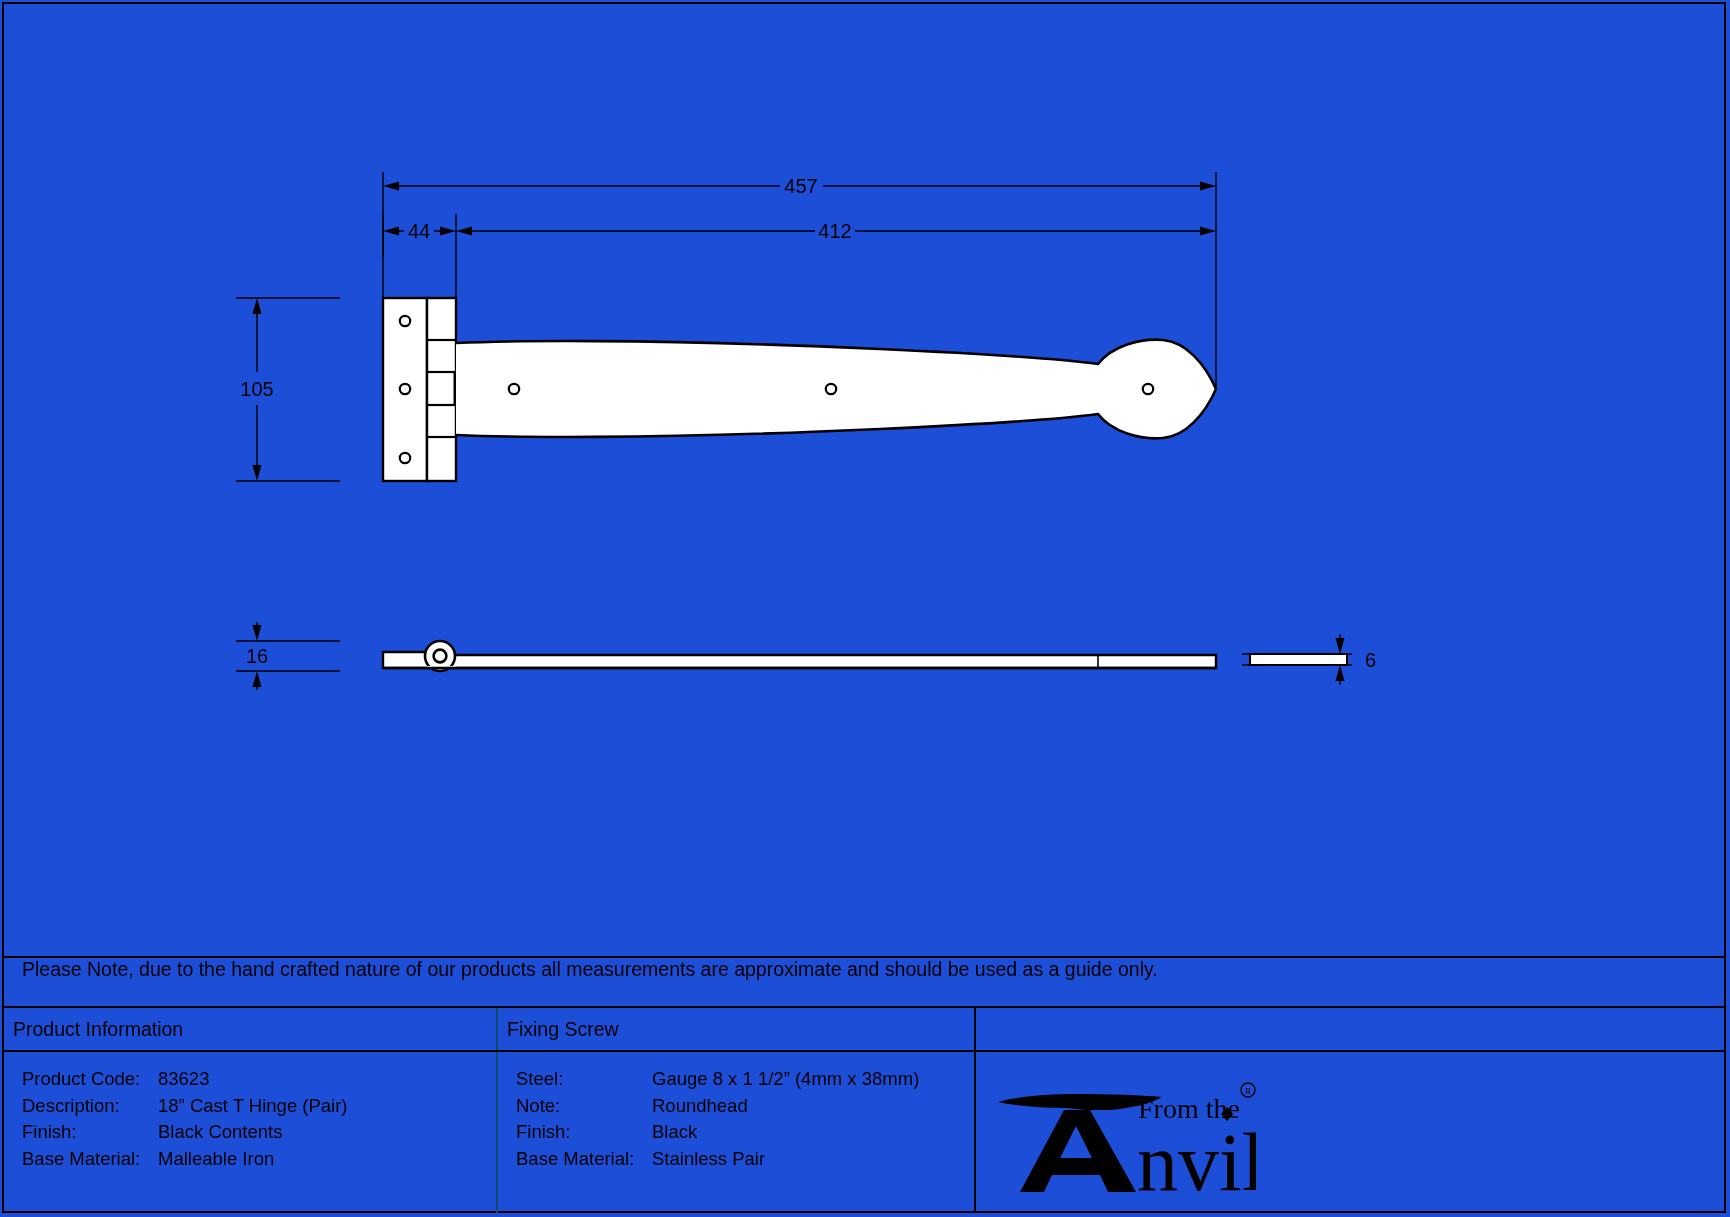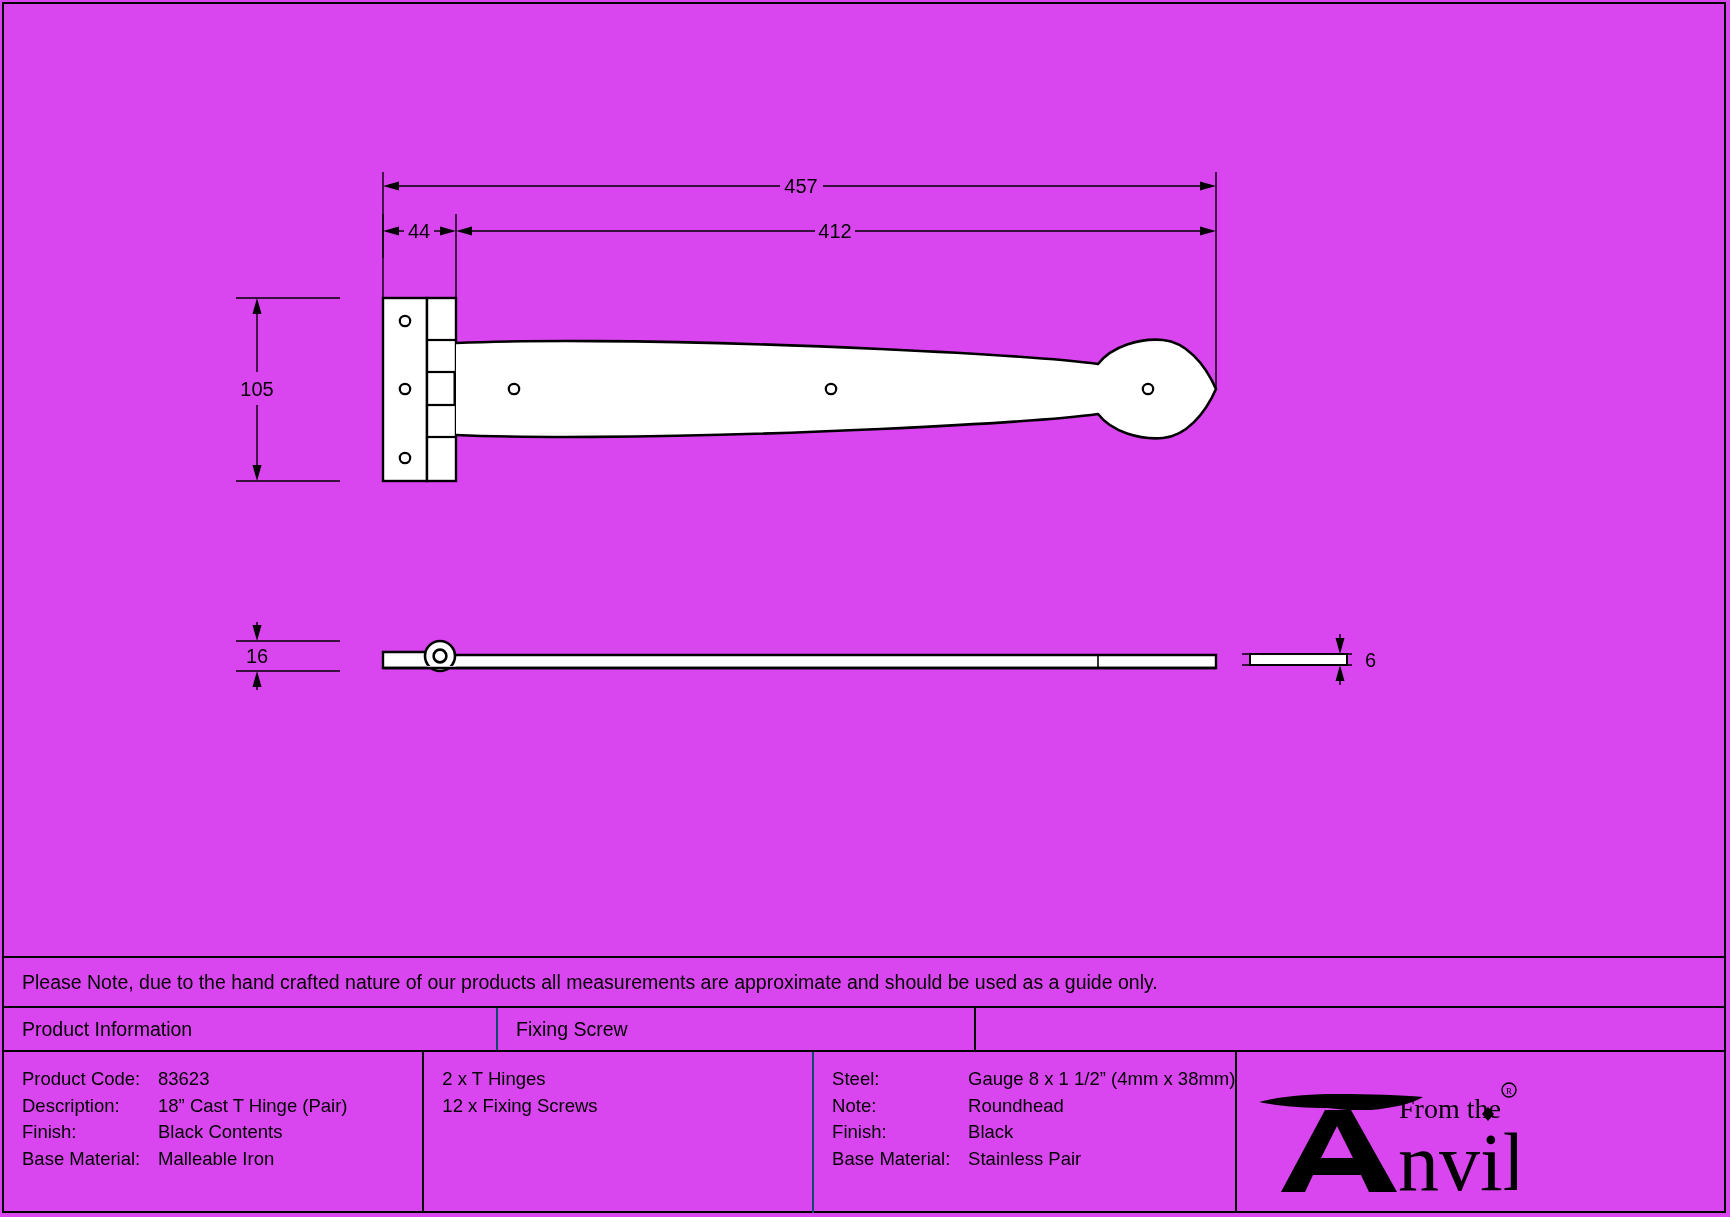--- a/index.html
+++ b/index.html
@@ -8,21 +8,21 @@
     background: #ffffff;
   }
   body {
     font-family: "Liberation Sans", sans-serif;
     color: #000000;
   }
   #page {
     position: relative;
     width: 1730px;
     height: 1217px;
-    background: #d946ef;
+    background: #1d4ed8;
     overflow: hidden;
   }
   
   .frame {
     position: absolute;
     left: 2px;
     top: 2px;
     width: 1724px;
     height: 1211px;
     border: 2px solid #000;
@@ -40,21 +40,20 @@
   .note-row {
     position: absolute;
     left: 4px;
     top: 956px;
     width: 1720px;
     height: 52px;
     border-top: 2px solid #000;
     border-bottom: 2px solid #000;
     box-sizing: border-box;
     display: flex;
-    align-items: center;
   }
   .note-text {
     font-size: 19.5px;
     padding-left: 18px;
     white-space: nowrap;
   }
   .header-row {
     position: absolute;
     left: 4px;
     top: 1008px;
@@ -73,21 +72,21 @@
     box-sizing: border-box;
     display: flex;
   }
   .col-product   { width: 492px; box-sizing: border-box; }
   .col-pack      { width: 458px; box-sizing: border-box; border-left: 2px solid #000; }
   .col-screw     { width: 478px; box-sizing: border-box; border-left: 2px solid #0c4a6e; }
   .col-logo      { width: 292px; box-sizing: border-box; border-left: 2px solid #000; }
 
   .col-head-text {
     font-size: 19.5px;
-    padding-left: 18px;
+    padding-left: 9px;
     padding-top: 10px;
     white-space: nowrap;
   }
   .spec-list {
     padding: 14px 0 0 18px;
     font-size: 18.5px;
     line-height: 26.5px;
   }
   .spec-line {
     display: flex;
@@ -258,26 +257,20 @@
           <span class="spec-key">Finish:</span>
           <span class="spec-val">Black Contents</span>
         </div>
         <div class="spec-line">
           <span class="spec-key">Base Material:</span>
           <span class="spec-val">Malleable Iron</span>
         </div>
       </div>
     </div>
 
-    <div class="col-pack">
-      <div class="spec-list">
-        <div class="pack-line">2 x T Hinges</div>
-        <div class="pack-line">12 x Fixing Screws</div>
-      </div>
-    </div>
 
     <div class="col-screw">
       <div class="spec-list">
         <div class="spec-line">
           <span class="spec-key">Steel:</span>
           <span class="spec-val">Gauge 8 x 1 1/2” (4mm x 38mm)</span>
         </div>
         <div class="spec-line">
           <span class="spec-key">Note:</span>
           <span class="spec-val">Roundhead</span>

